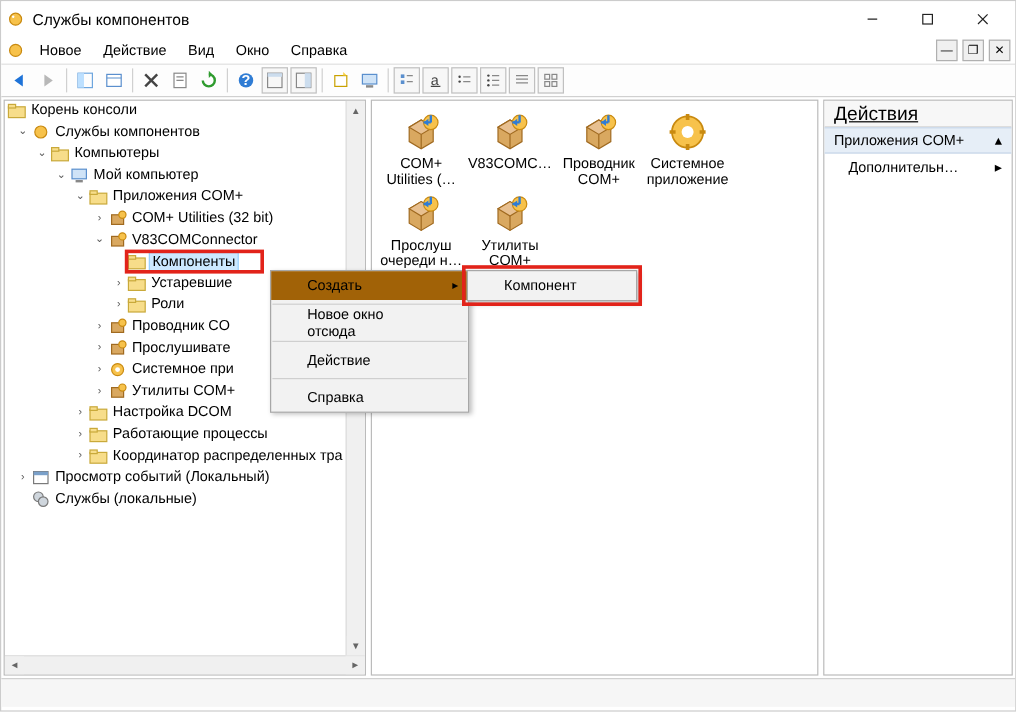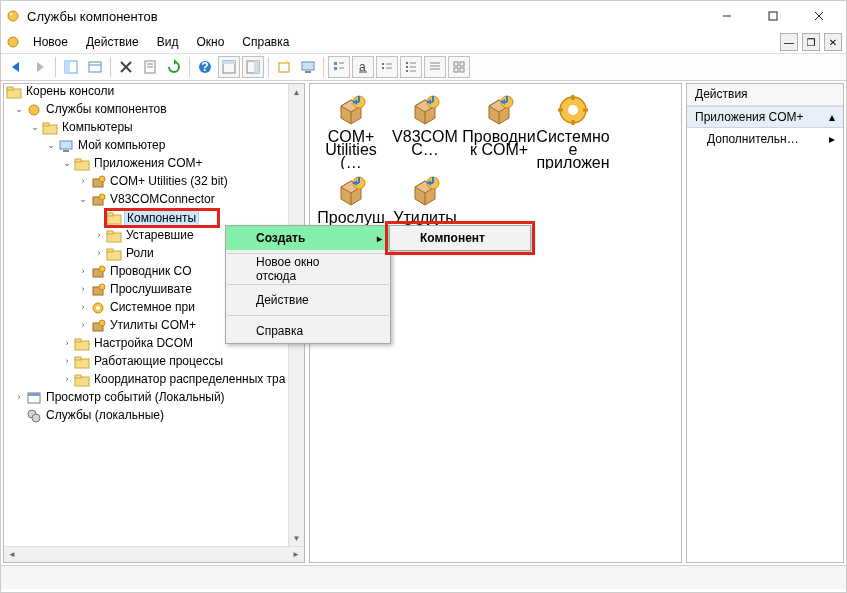--- a/index.html
+++ b/index.html
@@ -25,30 +25,30 @@
   .tree-row { display: flex; align-items: flex-start; height: 18px; padding-right: 4px; }
   .indent { flex: 0 0 auto; }
   .expander { width: 14px; height: 14px; display: inline-flex; align-items: center; justify-content: center; font-size: 9px; color: #5a5a5a; cursor: default; }
   .icon16 { width: 16px; height: 16px; display: inline-flex; align-items: center; justify-content: center; margin-right: 2px; }
   .tree-label { padding: 0 2px; }
   .tree-row.selected .tree-label { background: #cce8ff; border: 1px solid #99d1ff; }
   .redbox { border: 3px solid #e2231a; }
   .lv-grid { display: flex; flex-wrap: wrap; padding: 8px 4px; gap: 4px 0; }
   .lv-item { width: 74px; display: flex; flex-direction: column; align-items: center; text-align: center; }
   .lv-icon { width: 36px; height: 36px; }
-  .lv-label { font-size: 16px; line-height: 13px; margin-top: 2px; max-height: 39px; overflow: hidden; word-break: break-word; }
-  .actions-header { height: 22px; background: #f7f7f7; border-bottom: 1px solid #ddd; padding: 3px 8px; font-size: 12px; }
+  .lv-label { font-size: 12px; line-height: 13px; margin-top: 2px; max-height: 39px; overflow: hidden; word-break: break-word; }
+  .actions-header { height: 22px; background: #f7f7f7; border-bottom: 1px solid #ddd; padding: 3px 8px; font-size: 16px; text-decoration: underline; }
   .actions-band { background: #e6eef7; border-top: 1px solid #c7d6e8; border-bottom: 1px solid #c7d6e8; padding: 3px 8px; display: flex; align-items: center; }
   .actions-band .arrow { margin-left: auto; }
   .actions-item { padding: 4px 8px 4px 20px; display: flex; align-items: flex-end; }
   .actions-item .arrow { margin-left: auto; }
   .statusbar { height: 24px; border-top: 1px solid #d0d0d0; background: #f6f6f6; }
   .context-menu { position: absolute; background: #f2f2f2; border: 1px solid #a7a7a7; box-shadow: 2px 2px 4px rgba(0,0,0,0.25); }
   .ctx-row { height: 24px; display: flex; align-items: center; padding: 0 30px 0 30px; position: relative; }
-  .ctx-row.highlight { background: #86efac; font-weight: bold; }
+  .ctx-row.highlight { background: #a16207; }
   .ctx-row .arrow { position: absolute; right: 8px; font-size: 10px; }
   .ctx-sep { height: 1px; background: #cfcfcf; margin: 3px 1px; }
   .submenu { position: absolute; left: 163px; top: -1px; background: #f2f2f2; border: 1px solid #a7a7a7; box-shadow: 2px 2px 4px rgba(0,0,0,0.25); }
   .submenu .ctx-row { width: 140px; }
   .redbox-submenu { border: 3px solid #e2231a; position: absolute; left: 159px; top: -5px; width: 150px; height: 34px; pointer-events: none; }
   .scroll { position: absolute; right: 0; top: 0; bottom: 0; width: 16px; background: #f0f0f0; border-left: 1px solid #ddd; }
   .scroll .sbtn { height: 16px; background: #f0f0f0; display: flex; align-items: center; justify-content: center; font-size: 8px; color: #666; }
   .scroll.h { left: 0; right: 0; bottom: 0; top: auto; height: 16px; width: auto; border-left: none; border-top: 1px solid #ddd; display: flex; }
   .scroll.h .sbtn { width: 16px; height: auto; }
   svg { display: block; }

